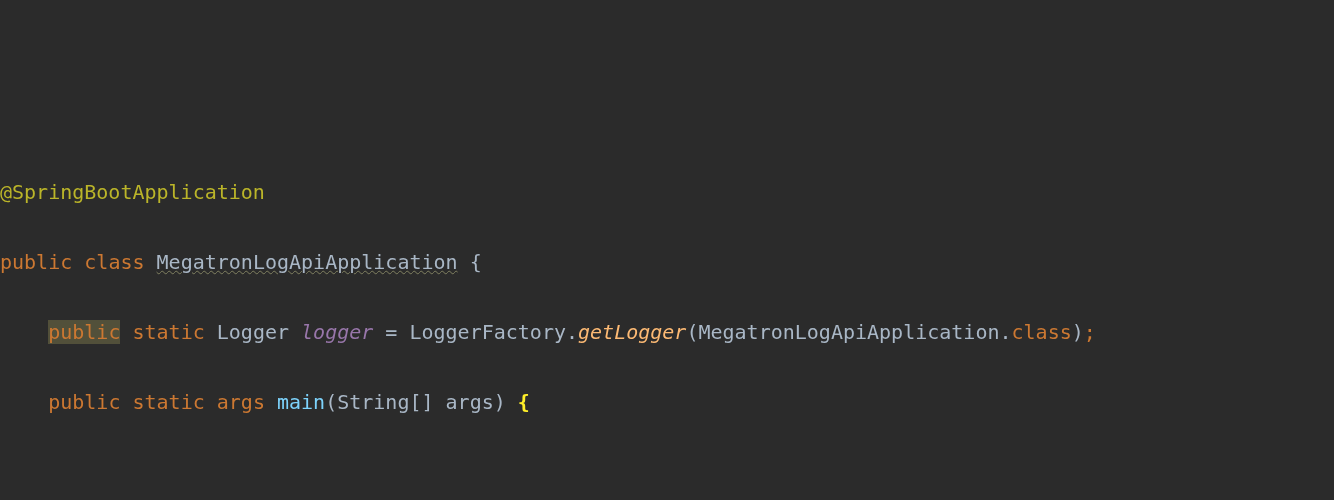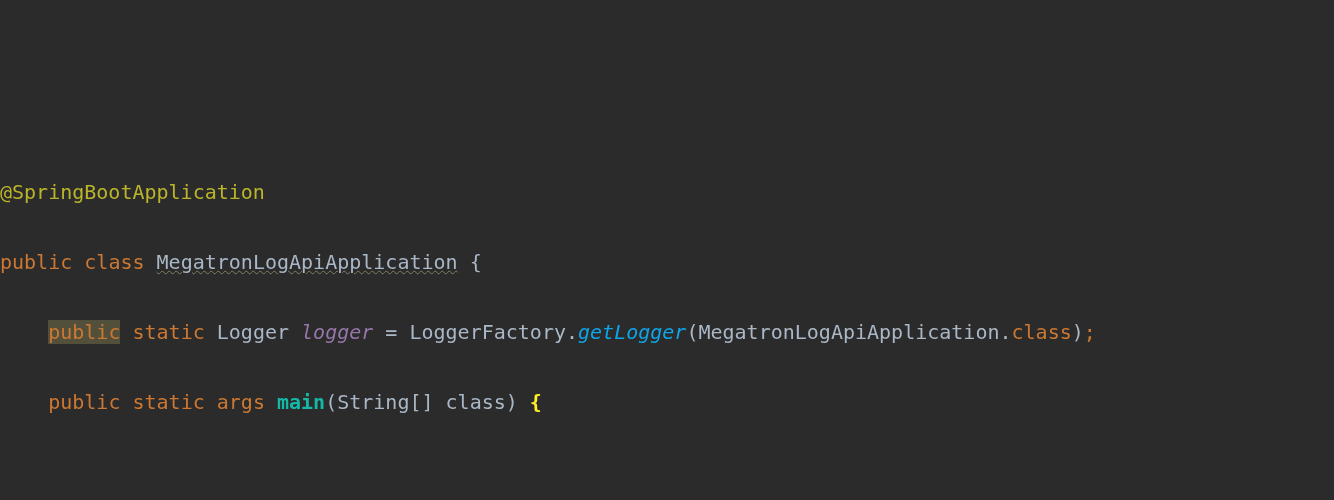--- a/index.html
+++ b/index.html
@@ -34,43 +34,43 @@
     .classname-wavy {
       color: #a9b7c6;
       text-decoration: underline wavy #808060;
       text-decoration-thickness: 1px;
     }
     .field-italic {
       color: #9876aa;
       font-style: italic;
     }
     .static-method {
-      color: #0ea5e9;
+      color: #fdba74;
       font-style: italic;
     }
     .method-name-bold {
-      color: #14b8a6;
-      font-weight: bold;
+      color: #7dd3fc;
+      font-weight: normal;
     }
     .punct { color: #a9b7c6; }
     .brace-match {
       color: #ffef28;
       font-weight: bold;
     }
   </style>
 </head>
 <body>
 
 
 
 <div class="code-area">
 <div class="line"><span class="annotation">@SpringBootApplication</span></div>
 <div class="line"><span class="keyword">public</span> <span class="keyword">class</span> <span class="classname-wavy">MegatronLogApiApplication</span> <span class="punct">{</span></div>
 <div class="line"><span>    </span><span class="keyword-hl">public</span> <span class="keyword">static</span> <span class="punct">Logger</span> <span class="field-italic">logger</span><span class="punct"> = </span><span class="punct">LoggerFactory</span><span class="punct">.</span><span class="static-method">getLogger</span><span class="punct">(</span><span class="punct">MegatronLogApiApplication</span><span class="punct">.</span><span class="keyword">class</span><span class="punct">)</span><span class="keyword">;</span></div>
-<div class="line"><span>    </span><span class="keyword">public</span> <span class="keyword">static</span> <span class="keyword">args</span> <span class="method-name-bold">main</span><span class="punct">(String[] class) </span><span class="brace-match">{</span></div>
+<div class="line"><span>    </span><span class="keyword">public</span> <span class="keyword">static</span> <span class="keyword">args</span> <span class="method-name-bold">main</span><span class="punct">(String[] args) </span><span class="brace-match">{</span></div>
 
 
 
 
 
 
 
 
 </div>
 

